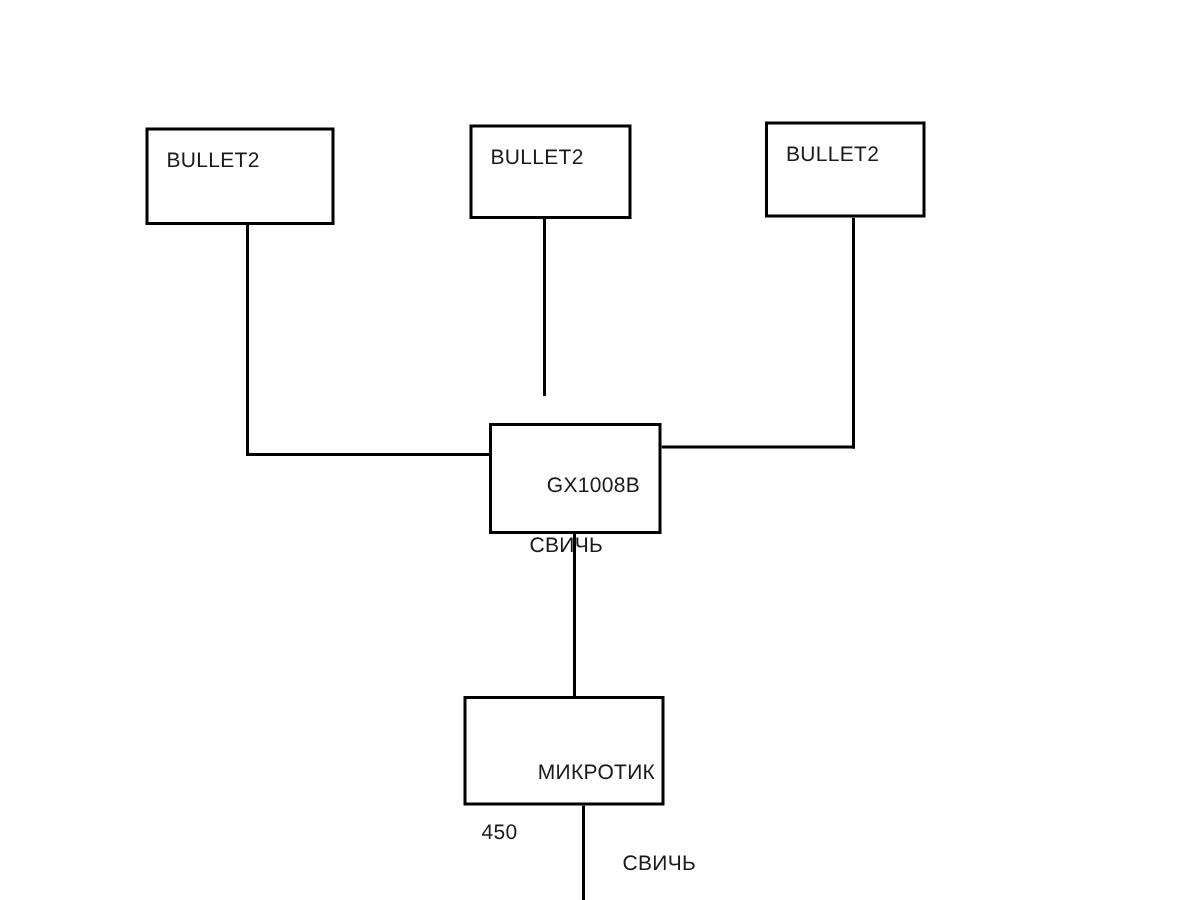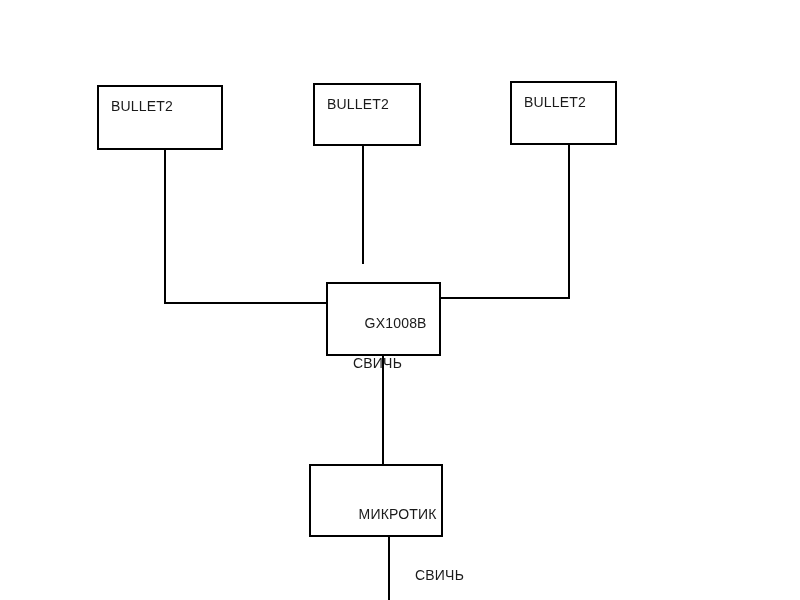--- a/index.html
+++ b/index.html
@@ -87,18 +87,19 @@
   <div class="node" style="left:326px; top:262px; width:115px; height:74px;margin-top:20px;">
     <div class="node-text">
       <span>GX1008B</span>
       <span class="node-line2 indent">СВИЧЬ</span>
     </div>
   </div>
 
   <div class="node" style="left:309px; top:464px; width:134px; height:73px;">
     <div class="node-text" style="left:10px; top:18px;">
       <span class="indent">МИКРОТИК</span>
+      <span class="node-line2">450</span>
     </div>
   </div>
 
   <div class="edge-label" style="left:415px; top:567px;">СВИЧЬ</div>
 
 </div>
 
 </body></html>

